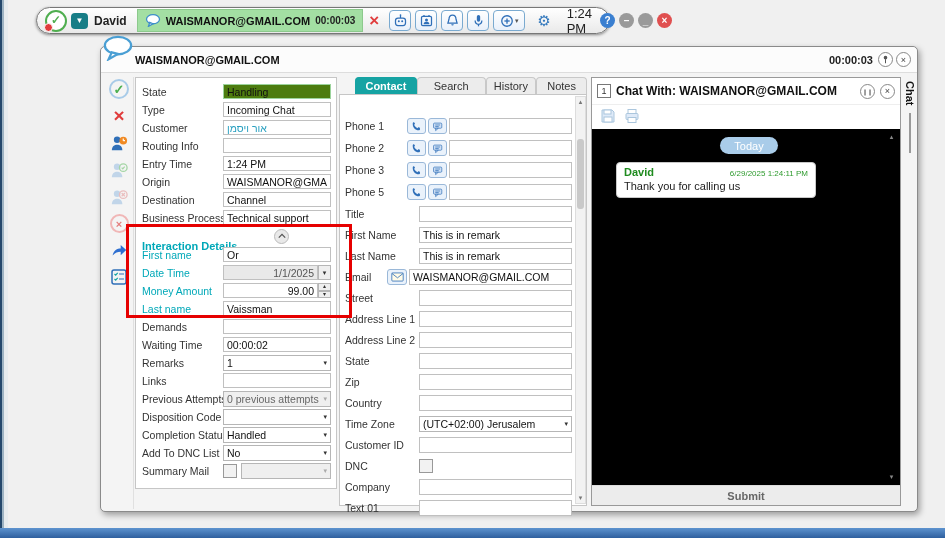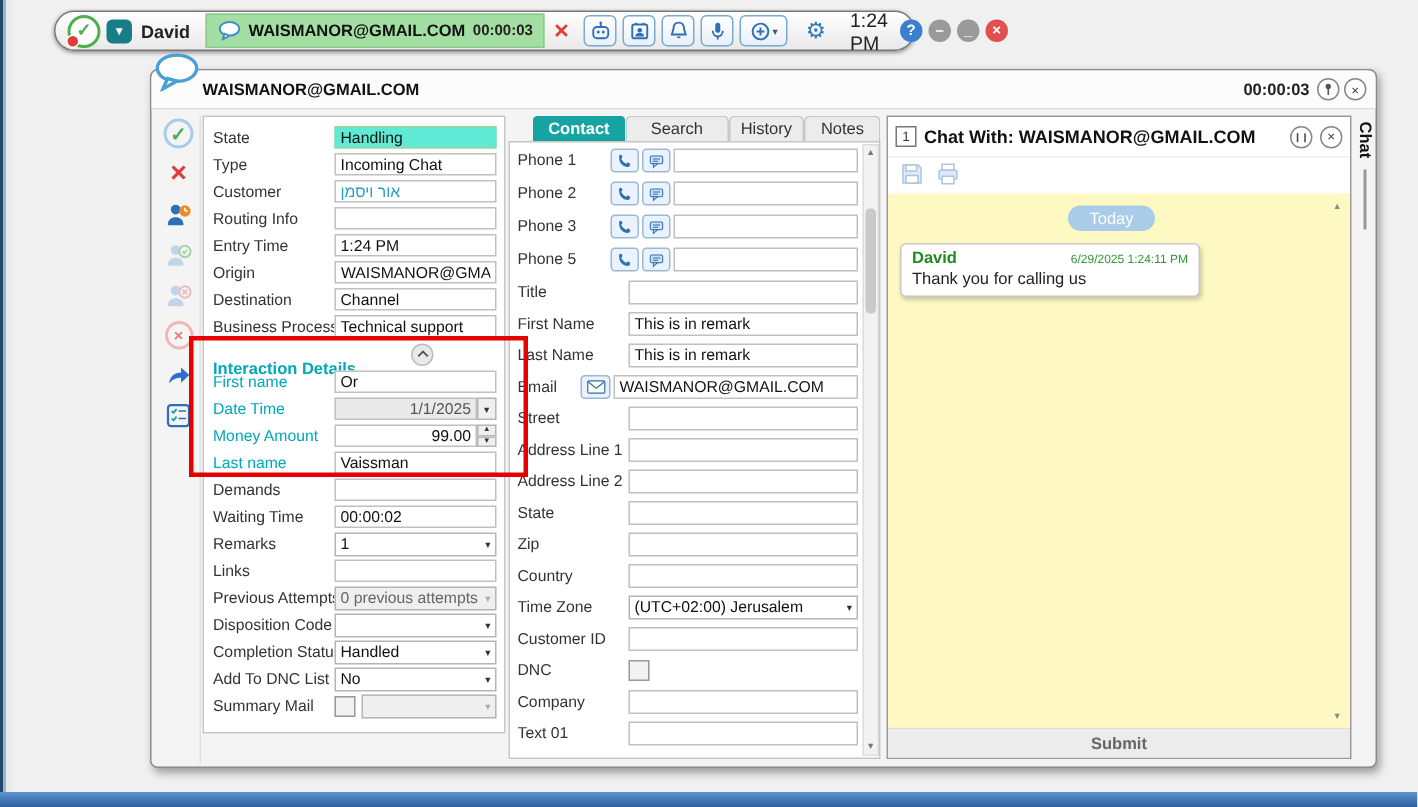--- a/index.html
+++ b/index.html
@@ -59,21 +59,21 @@
     font-size:11px;font-weight:bold;box-sizing:border-box;opacity:.8;}
   .faded{opacity:.5;}
   
   .left-form{position:absolute;left:34px;top:30px;width:202px;height:412px;background:#fff;
     border:1px solid #c6c6c6;padding:6px 5px 0 6px;box-sizing:border-box;}
   .frow{display:flex;align-items:center;height:15px;margin-bottom:3px;}
   .flabel{width:81px;font-size:10.5px;color:#333;flex:none;white-space:nowrap;overflow:hidden;}
   .flabel.teal{color:#00a8b8;}
   .finput{flex:1;min-width:0;height:15px;border:1px solid #c0c0c0;font-size:10.5px;padding:0 3px;
     background:#fff;font-family:inherit;box-sizing:border-box;color:#111;}
-  .finput.green{background:#5eead4;border-color:#9cd49c;}
+  .finput.green{background:#4d7c0f;border-color:#9cd49c;}
   .finput.hebrew{color:#2aa0c0;}
   .finput.right{text-align:right;}
   .finput.disabled{background:#e9e9e9;color:#555;}
   .fsel{flex:1;min-width:0;height:16px;border:1px solid #b6b6b6;background:#fff;display:flex;align-items:center;
     font-size:10.5px;padding:0 3px;box-sizing:border-box;cursor:pointer;color:#111;}
   .fsel .caret{margin-left:auto;font-size:7px;color:#333;}
   .fsel.disabled{background:#efefef;color:#666;}
   .fsel.disabled .caret{color:#aaa;}
   .mini-btn{width:13px;height:15px;border:1px solid #b6b6b6;background:#efefef;font-size:7px;color:#333;
     padding:0;display:flex;align-items:center;justify-content:center;cursor:pointer;box-sizing:border-box;}
@@ -84,21 +84,21 @@
   .id-title{font-size:11px;font-weight:bold;color:#00a8b8;margin-top:20px;}
   .collapse-btn{margin-left:auto;margin-right:42px;width:15px;height:15px;border-radius:50%;
     border:1px solid #bbb;background:#e9e9e9;padding:0;display:flex;align-items:center;justify-content:center;cursor:pointer;}
   .chk{width:12px;height:12px;border:1px solid #999;background:#f2f2f2;flex:none;cursor:pointer;}
   
   .tabs{position:absolute;left:238px;top:30px;width:248px;height:17px;display:flex;}
   .tab{height:17px;border:1px solid #c8c8c8;border-bottom:none;background:#ececec;color:#333;font-size:11px;
     display:flex;align-items:center;justify-content:center;border-radius:4px 4px 0 0;cursor:pointer;box-sizing:border-box;}
   .tab.active{background:#16a3a3;color:#fff;border-color:#16a3a3;font-weight:bold;margin-left:16px;}
   .mid-body{position:absolute;left:238px;top:47px;width:248px;height:412px;background:#fff;
-    border:1px solid #c6c6c6;padding:4px 14px 0 5px;box-sizing:border-box;}
+    border:1px solid #c6c6c6;padding:23px 14px 0 5px;box-sizing:border-box;}
   .crow{display:flex;align-items:center;height:16px;margin-bottom:5px;position:relative;}
   .crow.phone{margin-bottom:6px;}
   .clabel{width:62px;font-size:10.5px;color:#333;flex:none;white-space:nowrap;}
   .clabel.wide{width:74px;}
   .pbtn{width:19px;height:16px;border:1px solid #9ab8d8;background:#eaf2fb;border-radius:3px;margin-right:2px;
     display:flex;align-items:center;justify-content:center;padding:0;flex:none;cursor:pointer;}
   .cinput{flex:1;min-width:0;height:16px;border:1px solid #c0c0c0;font-size:10.5px;padding:0 3px;background:#fff;
     font-family:inherit;box-sizing:border-box;color:#111;}
   .req{position:absolute;right:-11px;color:#e03c3c;font-size:12px;font-weight:bold;}
   .mid-scroll{position:absolute;left:474px;top:49px;width:11px;height:408px;background:#f2f2f2;border:1px solid #ddd;
@@ -110,21 +110,21 @@
   .chat-panel{position:absolute;left:490px;top:30px;width:310px;height:429px;background:#fff;
     border:1px solid #999;box-sizing:border-box;display:flex;flex-direction:column;}
   .chat-head{height:26px;display:flex;align-items:center;padding:0 5px;gap:5px;border-bottom:1px solid #eee;flex:none;}
   .chat-idx{width:12px;height:12px;border:1px solid #777;font-size:9px;display:flex;align-items:center;
     justify-content:center;color:#333;flex:none;}
   .chat-title{font-size:12px;font-weight:bold;color:#111;}
   .chat-head .w-circle{margin-left:auto;}
   .chat-head .w-circle + .w-circle{margin-left:0;}
   .chat-tools{height:24px;display:flex;align-items:center;gap:4px;padding:0 6px;flex:none;}
   .chat-tools button{width:20px;height:18px;border:none;background:none;padding:0;opacity:.65;cursor:pointer;}
-  .chat-msgs{flex:1;background:#fef9c3;position:relative;padding:8px 18px 0 8px;overflow:hidden;}
+  .chat-msgs{flex:1;background:#000000;position:relative;padding:8px 18px 0 24px;overflow:hidden;}
   .today-pill{width:58px;height:17px;background:#a9cce9;color:#fff;font-size:11px;border-radius:9px;
     display:flex;align-items:center;justify-content:center;margin:0 auto 8px auto;}
   .msg-card{width:200px;background:#fff;border:1px solid #c8c8c8;border-radius:4px;box-shadow:1px 2px 3px rgba(0,0,0,.2);
     padding:3px 7px 5px 7px;box-sizing:border-box;}
   .msg-top{display:flex;align-items:baseline;justify-content:space-between;}
   .msg-sender{color:#1f8b1f;font-weight:bold;font-size:11px;}
   .msg-time{color:#2f9b2f;font-size:8px;}
   .msg-text{font-size:11px;color:#222;margin-top:2px;}
   .chat-scroll{position:absolute;right:3px;top:4px;bottom:4px;width:11px;font-size:7px;color:#888;
     display:flex;flex-direction:column;align-items:center;cursor:pointer;}

